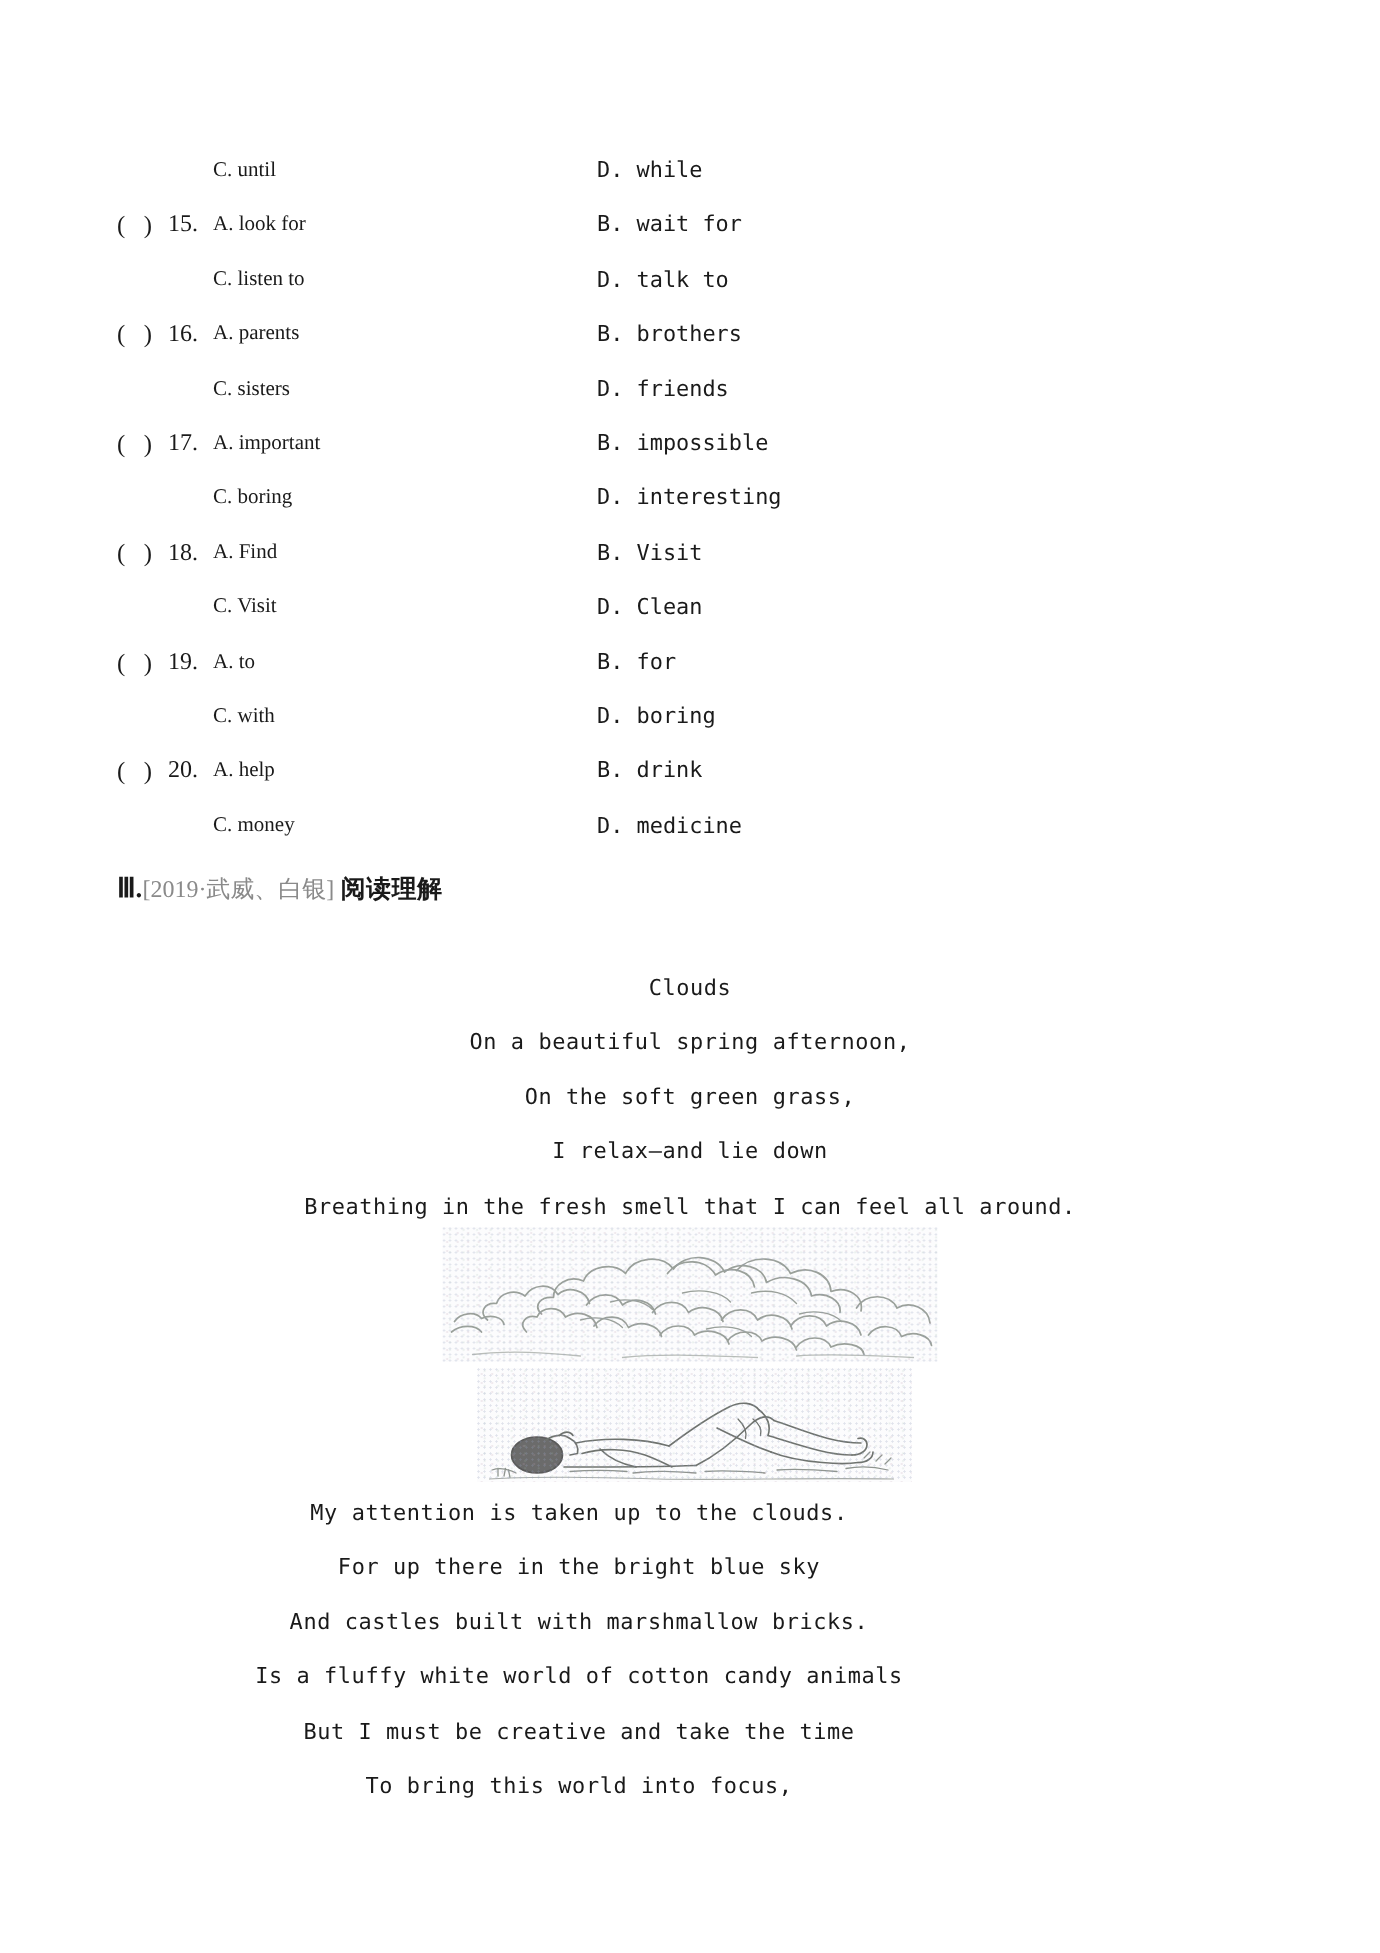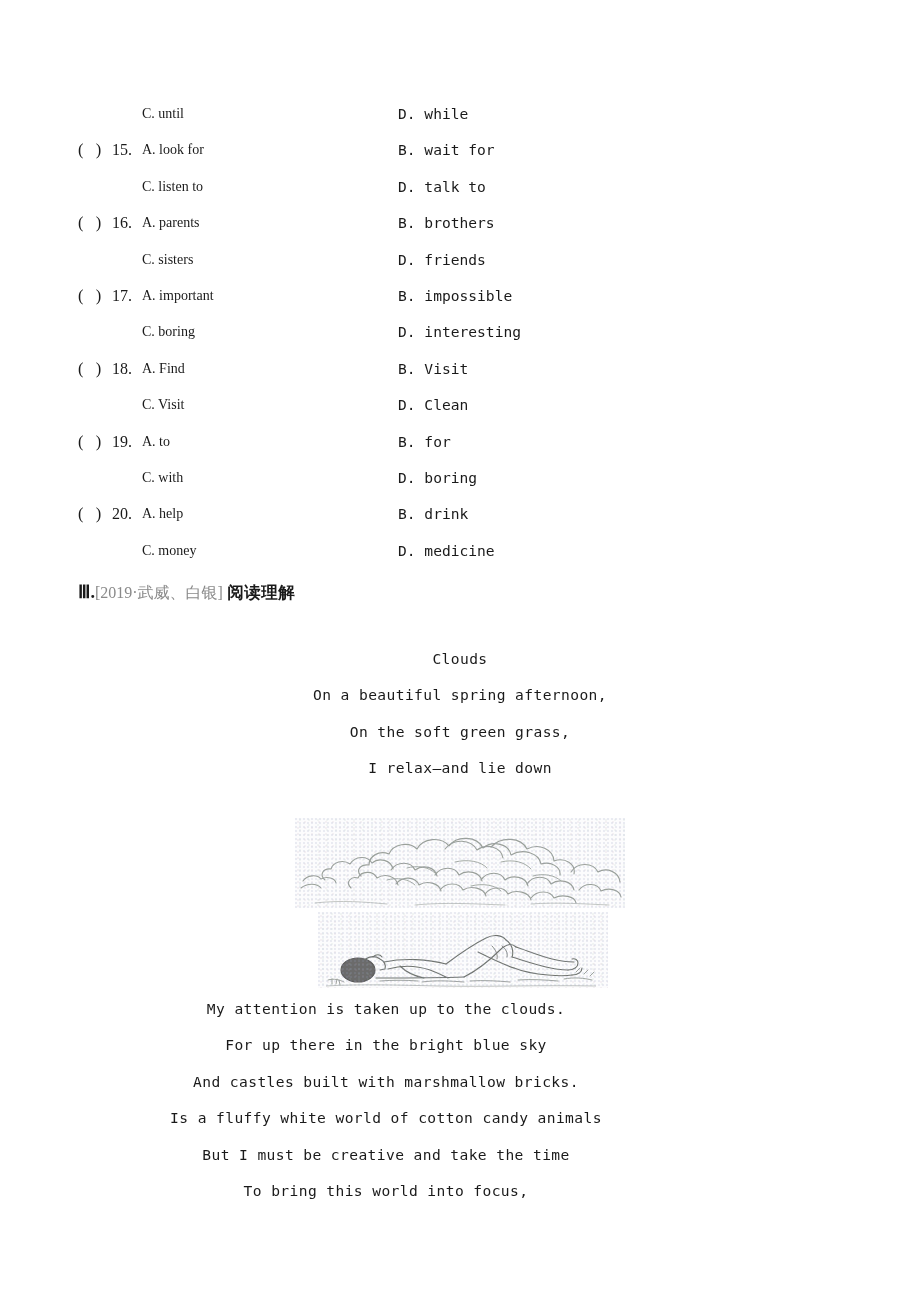--- a/index.html
+++ b/index.html
@@ -261,20 +261,21 @@
 
   </div>
 
   <div class="section-heading"><span class="roman">Ⅲ.</span><span class="src">[2019·武威、白银]</span> <span class="topic">阅读理解</span></div>
 
   <div class="poem">
     <div class="poem-title">Clouds</div>
     <div class="poem-line">On a beautiful spring afternoon,</div>
     <div class="poem-line">On the soft green grass,</div>
     <div class="poem-line">I relax—and lie down</div>
+    <div class="poem-line">Breathing in the fresh smell that I can feel all around.</div>
   </div>
 
   <div class="illus-clouds">
     <svg viewBox="0 0 330 90" preserveAspectRatio="none" aria-hidden="true">
       <rect x="0" y="0" width="330" height="90" fill="#fcfcfd"></rect>
       <g fill="none" stroke="#9aa09a" stroke-width="1.15" stroke-linecap="round" stroke-linejoin="round">
 
         <path d="M66 58 C60 52 66 46 74 47 C74 38 84 32 94 36 C98 26 114 23 122 31
                  C128 20 146 18 154 28 C162 17 182 18 188 30 C198 22 214 26 216 37
                  C228 30 244 35 246 46 C256 43 266 49 265 57"></path>

